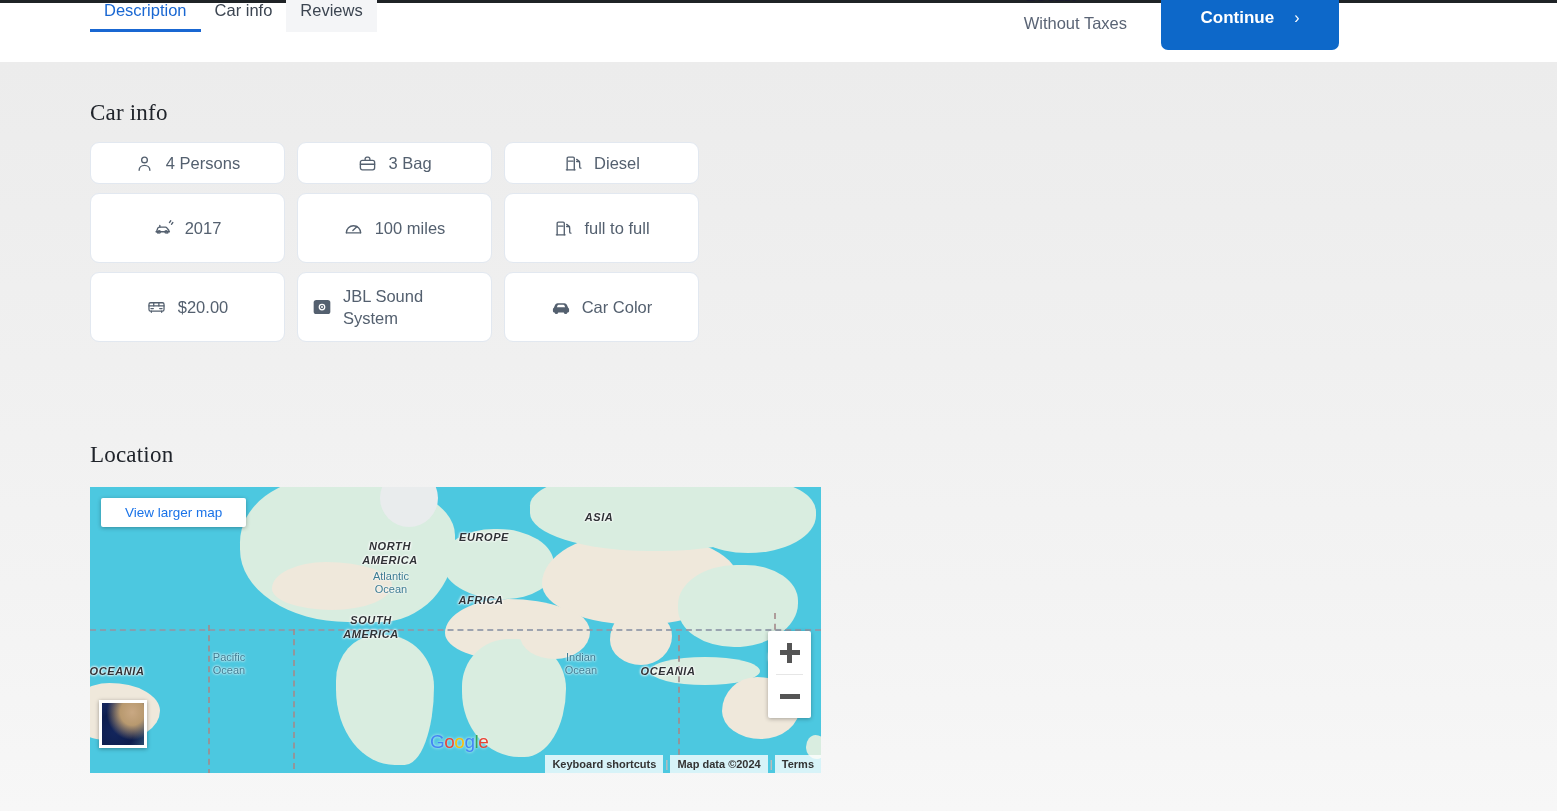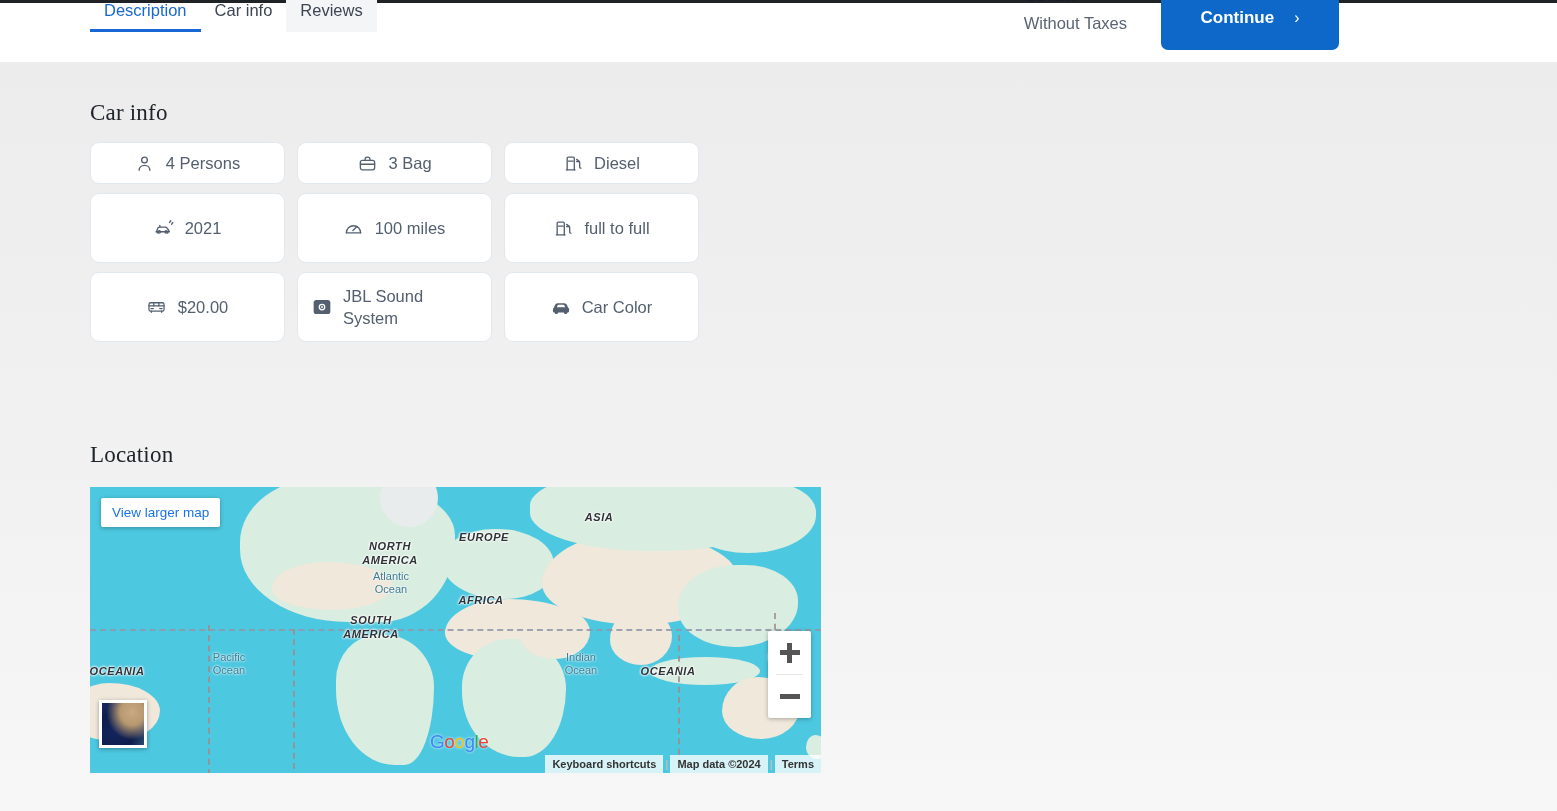--- a/index.html
+++ b/index.html
@@ -194,21 +194,21 @@
     color: #3d7c93;
     text-align: center;
     line-height: 13px;
     text-shadow: 0 0 3px #fff, 0 0 2px #fff;
   }
 
   .view-larger {
     position: absolute; left: 11px; top: 11px;
     background: #ffffff;
     border-radius: 2px;
-    padding: 7px 11px;
+    padding: 7px 24px;
     font-size: 13.5px;
     color: #1a73e8;
     box-shadow: 0 1px 4px rgba(0,0,0,.3);
     cursor: pointer;
     font-family: "Liberation Sans", sans-serif;
   }
 
   .gmap-logo {
     position: absolute; left: 340px; bottom: 20px;
     font-size: 19px;
@@ -363,21 +363,21 @@
             <path d="M4.5 16.5v1.6"></path>
             <path d="M16.5 16.5v1.6"></path>
           <path d="M3 16.5l1.5-4.2A2 2 0 0 1 6.4 11h7.4a2 2 0 0 1 1.6.8l2.5 3.2"></path>
           <path d="M7 11V9"></path>
             <path d="M18.5 5.5l1.6-2.2"></path>
             <path d="M21 7.6l1.6-2.2"></path>
           <circle cx="6.2" cy="16.6" r="1.5"></circle>
             <circle cx="14.6" cy="16.6" r="1.5"></circle>
         </svg>
       </span>
-      <span class="chip-label">2021</span>
+      <span class="chip-label">2017</span>
     </div>
 
     <div class="chip">
       <span class="chip-icon">
         <svg width="19" height="19" viewBox="0 0 24 24" fill="none" stroke="currentColor" stroke-width="1.7" stroke-linecap="round" stroke-linejoin="round">
           <path d="M3 17.5a9 9 0 0 1 18 0"></path>
             <path d="M3 17.5h18"></path>
             <path d="M16.5 9.4l-5.3 5.2"></path>
         </svg>
       </span>

